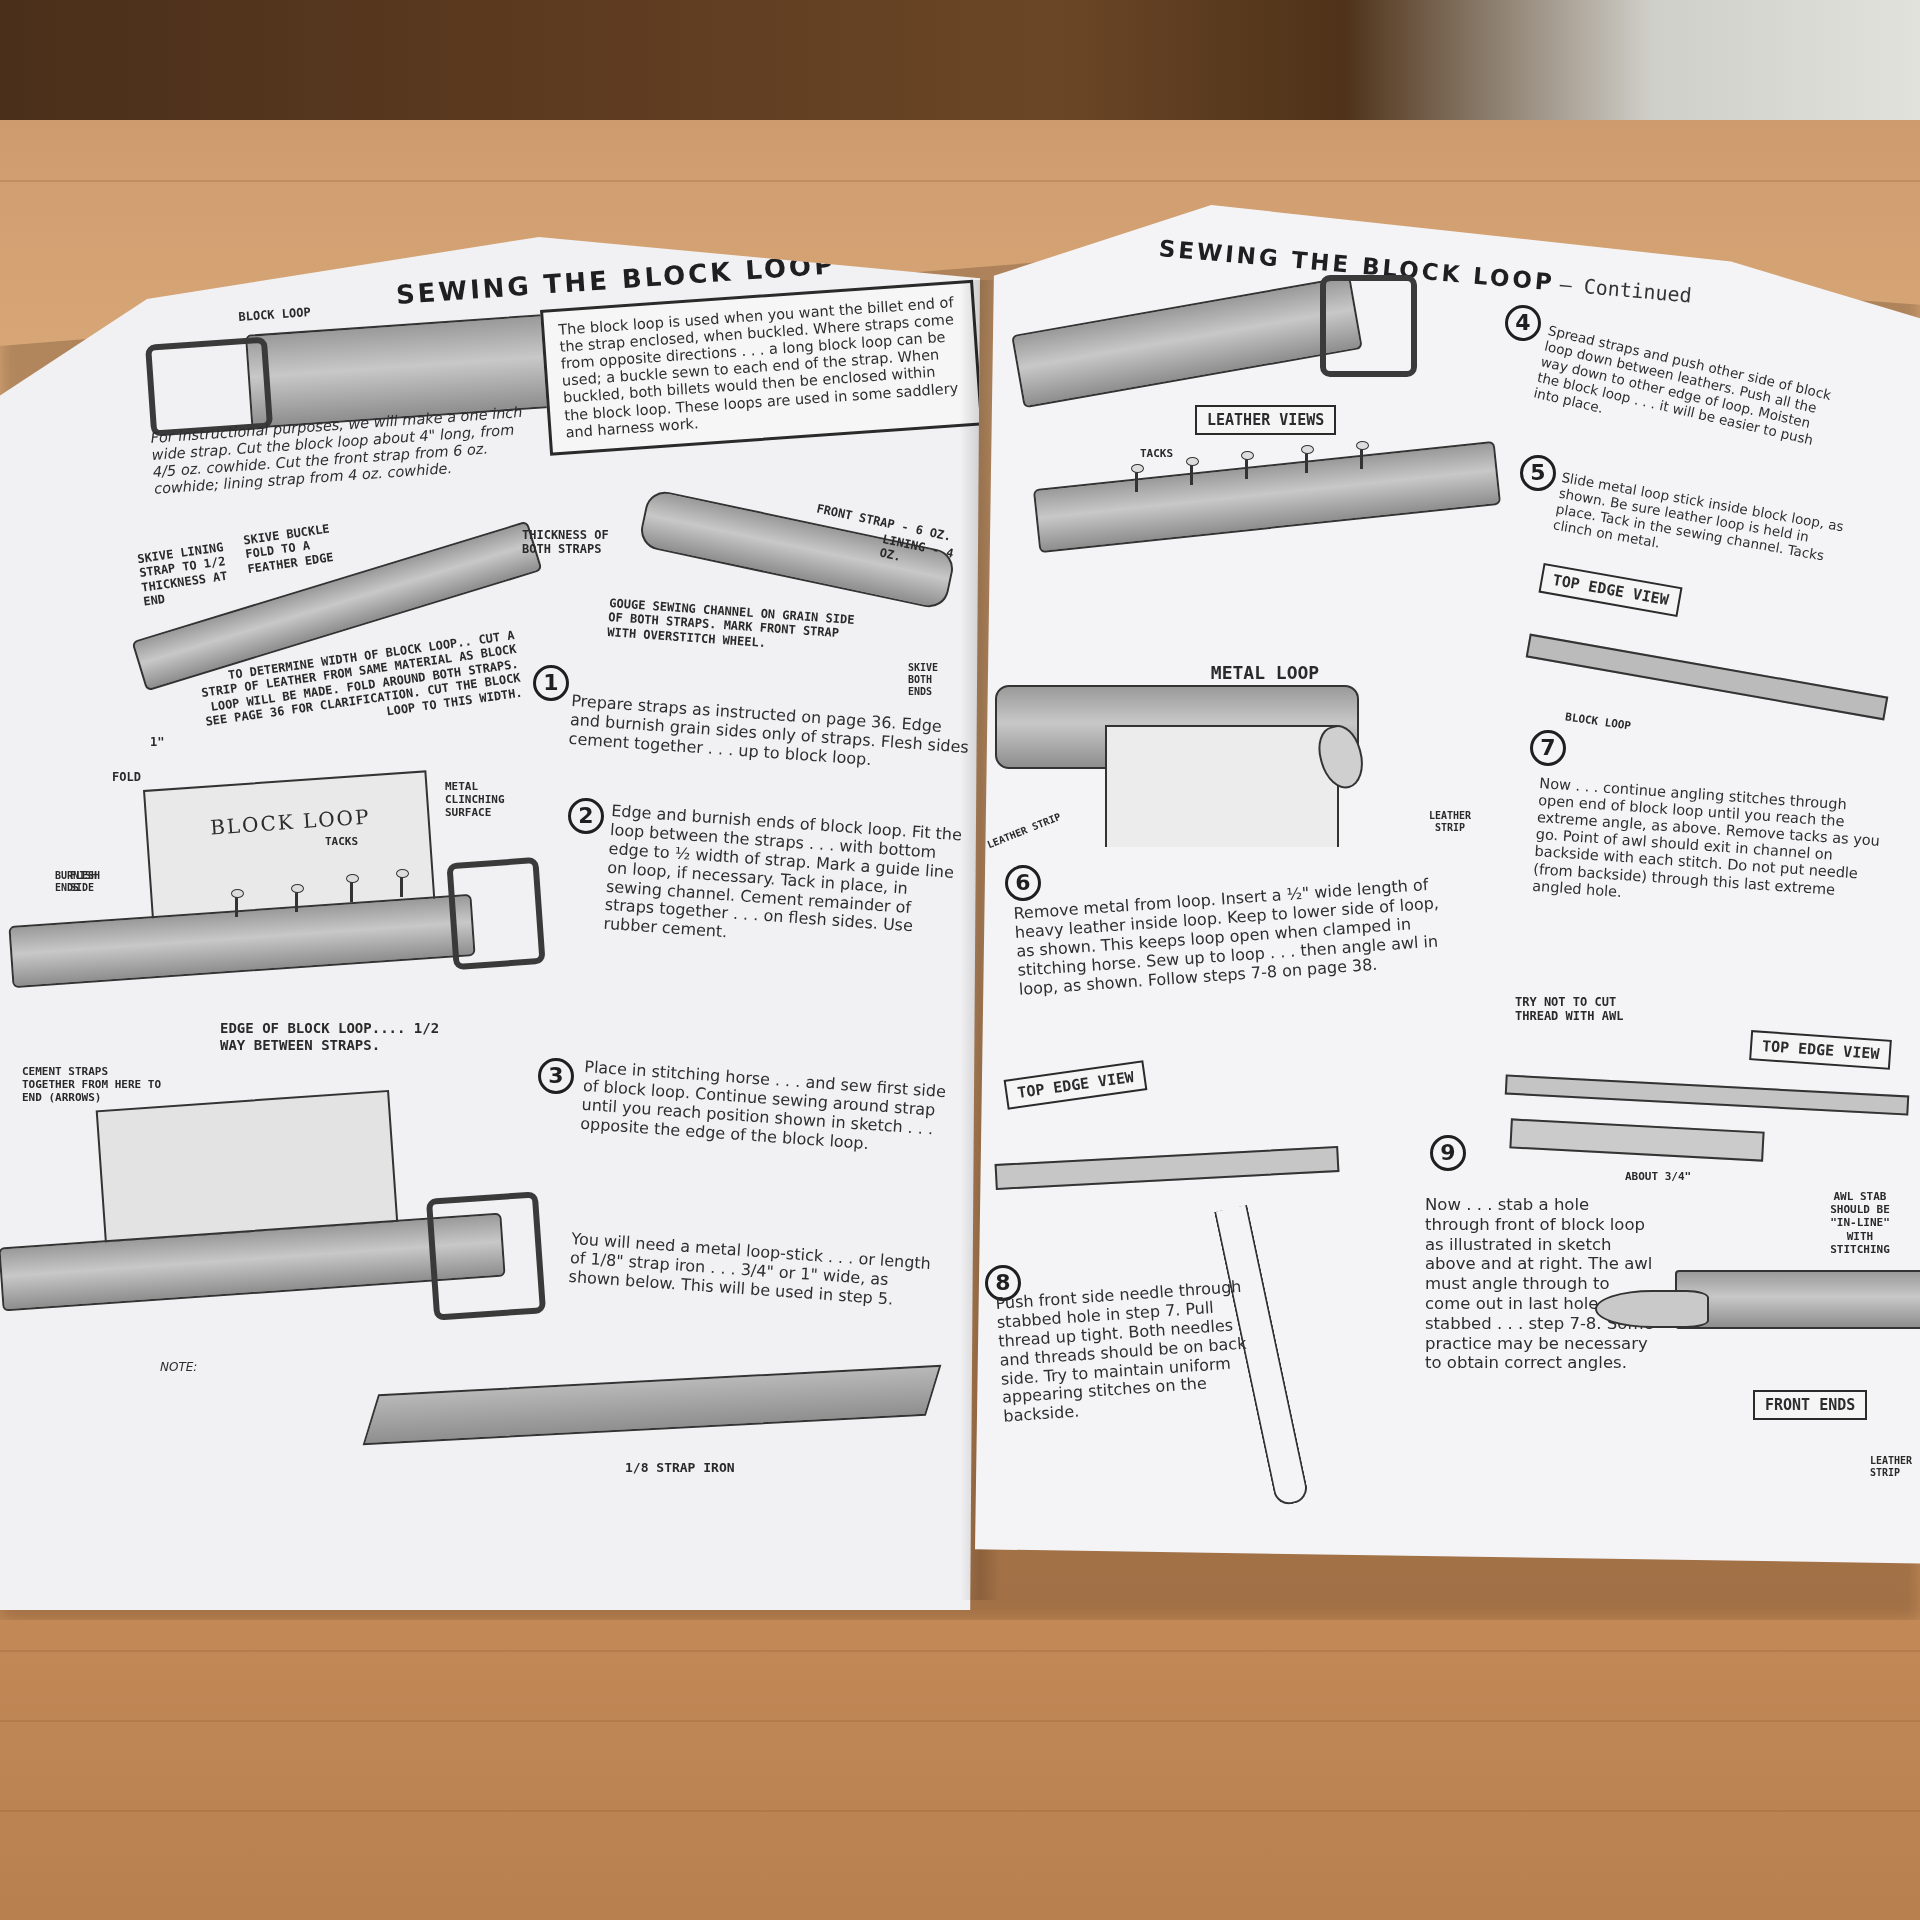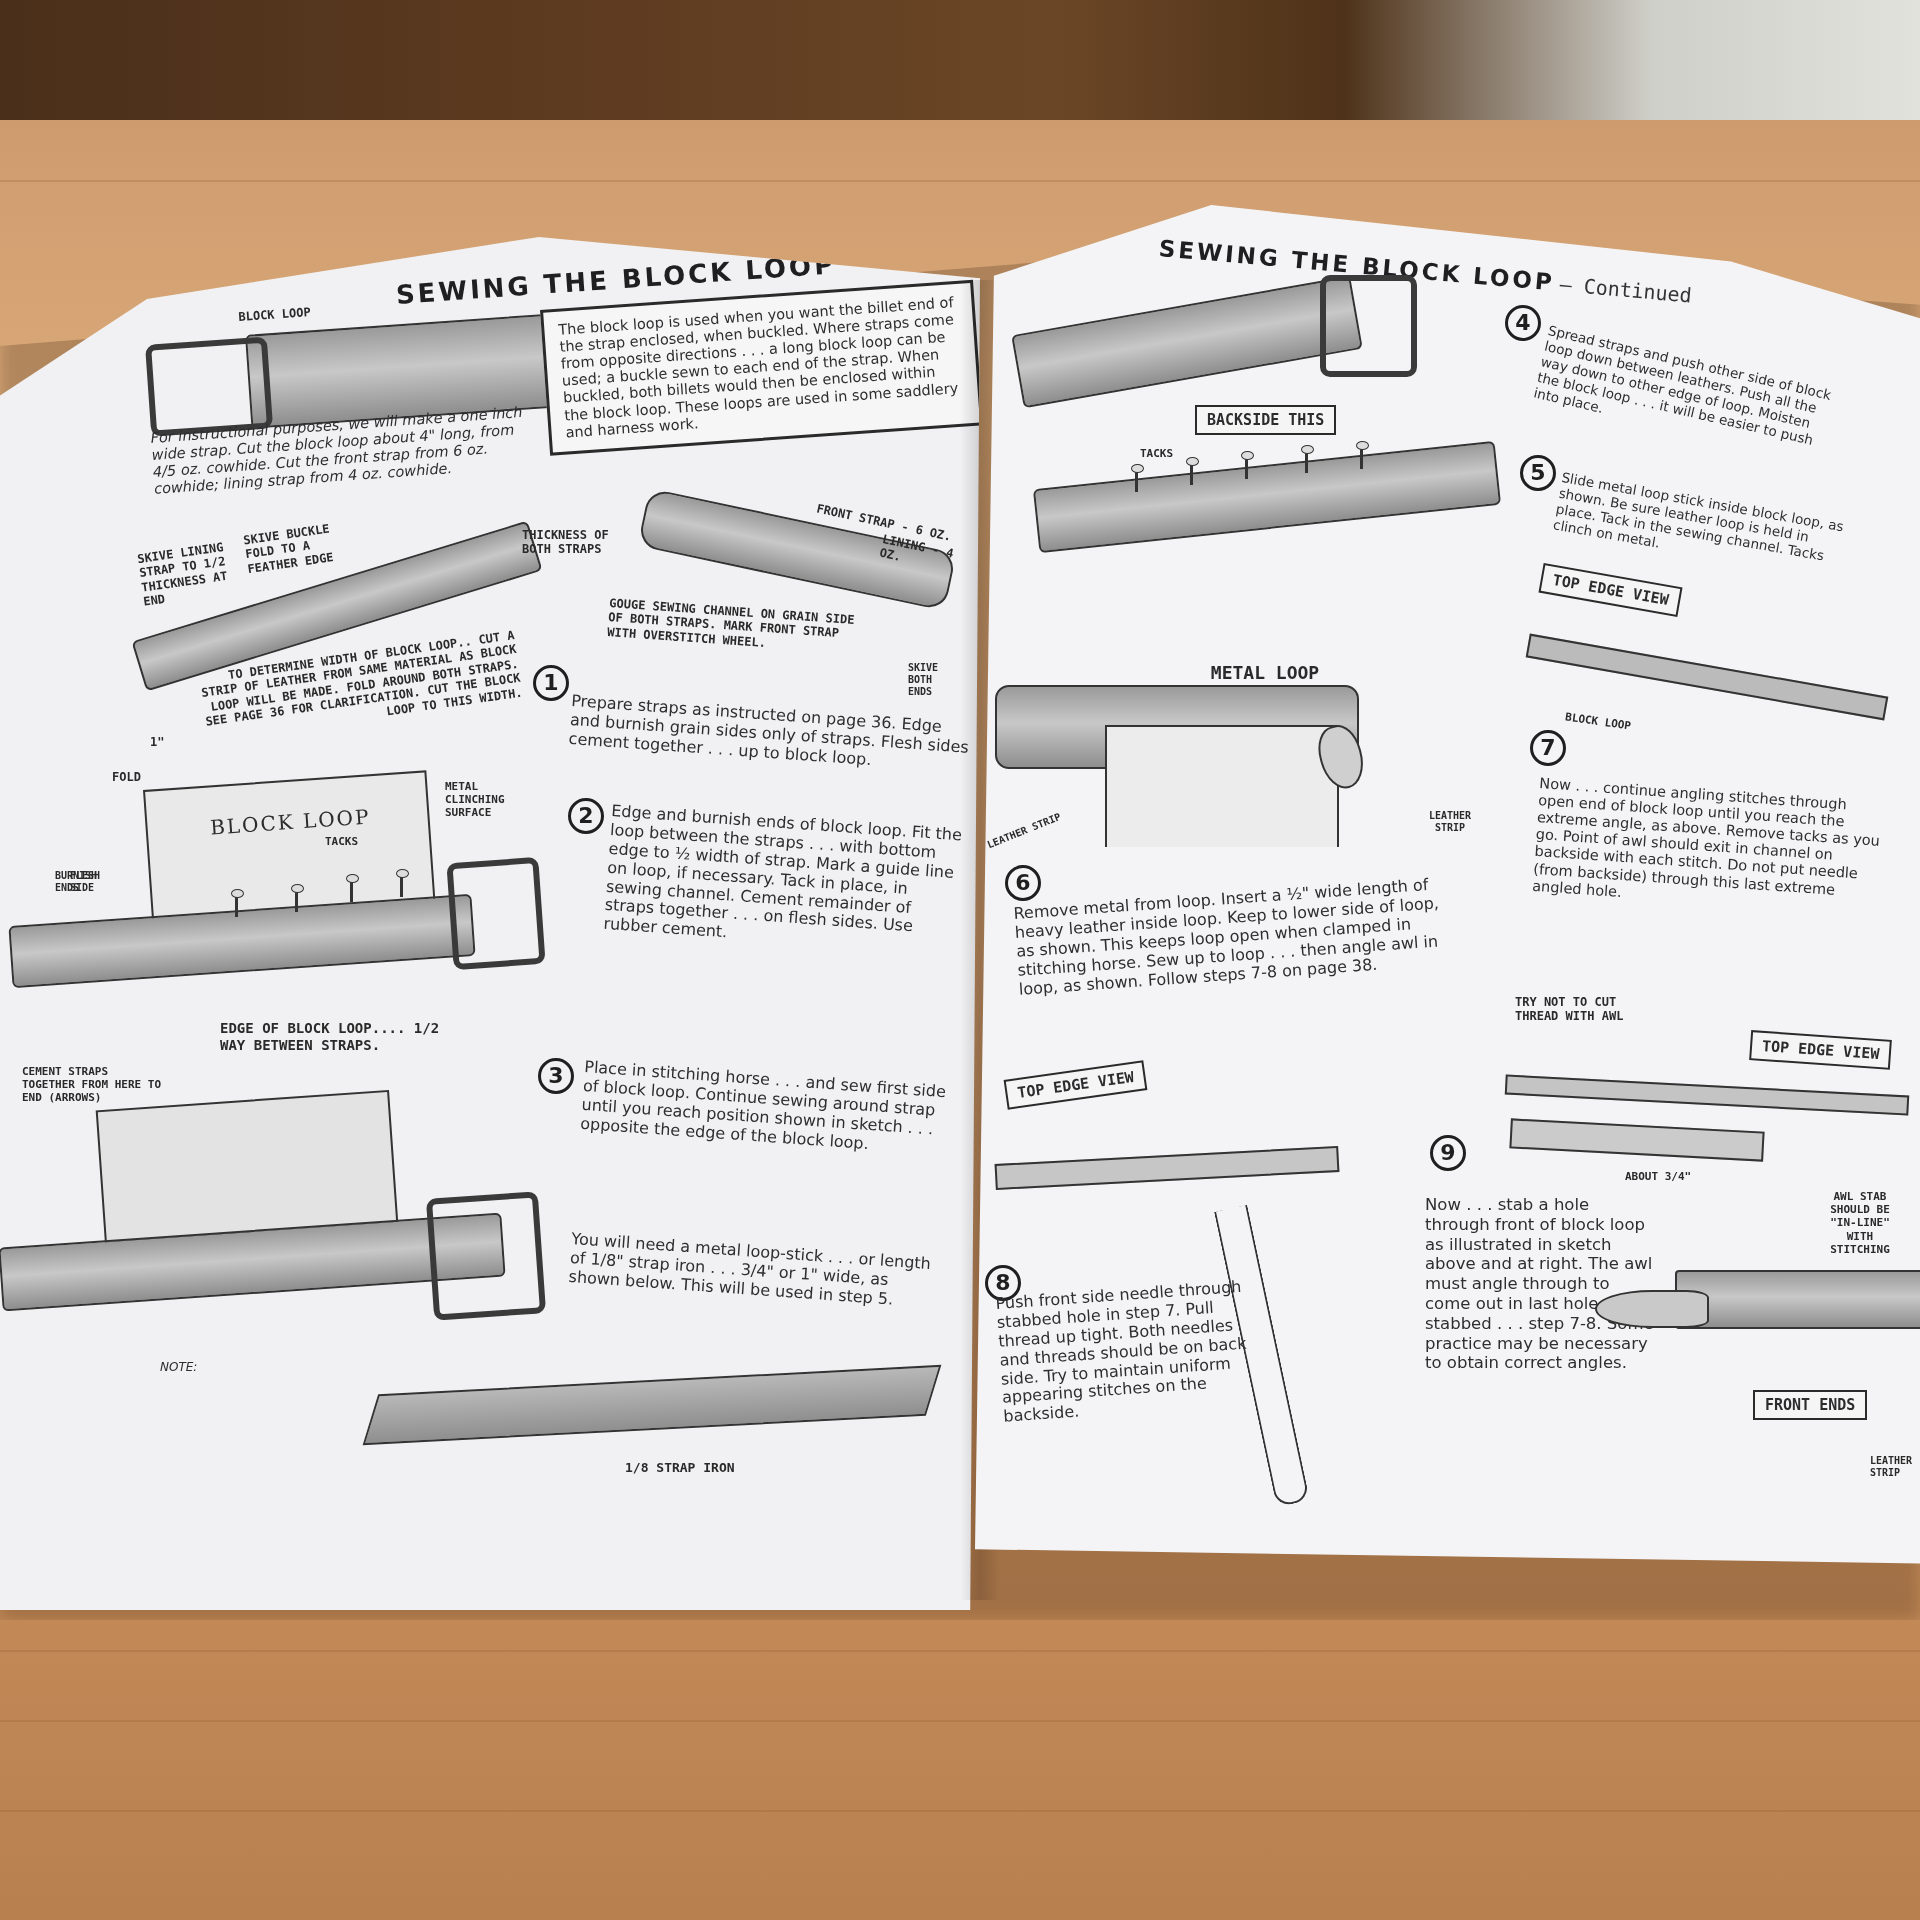--- a/index.html
+++ b/index.html
@@ -129,21 +129,21 @@
 <div class="gutter"></div>
 
 <div class="page page-right">
   <div class="abs rot-r" style="left:185px; top:30px; white-space:nowrap;">
     <span class="title" style="position:static; font-size:23px;">SEWING THE BLOCK LOOP</span>
     <span style="font-size:20px; color:#333; font-family:'DejaVu Sans Mono',monospace;">— Continued</span>
   </div>
 
   <div class="strap" style="left:40px; top:100px; width:340px; height:70px; transform:rotate(-10deg);"></div>
   <div class="buckle" style="left:345px; top:70px; width:85px; height:90px;"></div>
-  <div class="label-box abs" style="left:220px; top:200px;">BACKSIDE THIS</div>
+  <div class="label-box abs" style="left:220px; top:200px;">LEATHER VIEWS</div>
 
   <div class="abs" style="left:530px; top:100px;">
     <span class="step-num">4</span>
   </div>
   <div class="abs body-text" style="left:575px; top:118px; width:290px; font-size:13.5px; transform:rotate(13deg); transform-origin:left top;">Spread straps and push other side of block loop down between leathers. Push all the way down to other edge of loop. Moisten the block loop . . . it will be easier to push into place.</div>
 
   <div class="strap" style="left:60px; top:260px; width:460px; height:60px; transform:rotate(-6deg);"></div>
   <div class="tack" style="left:160px; top:265px;"></div>
   <div class="tack" style="left:215px; top:258px;"></div>
   <div class="tack" style="left:270px; top:252px;"></div>

